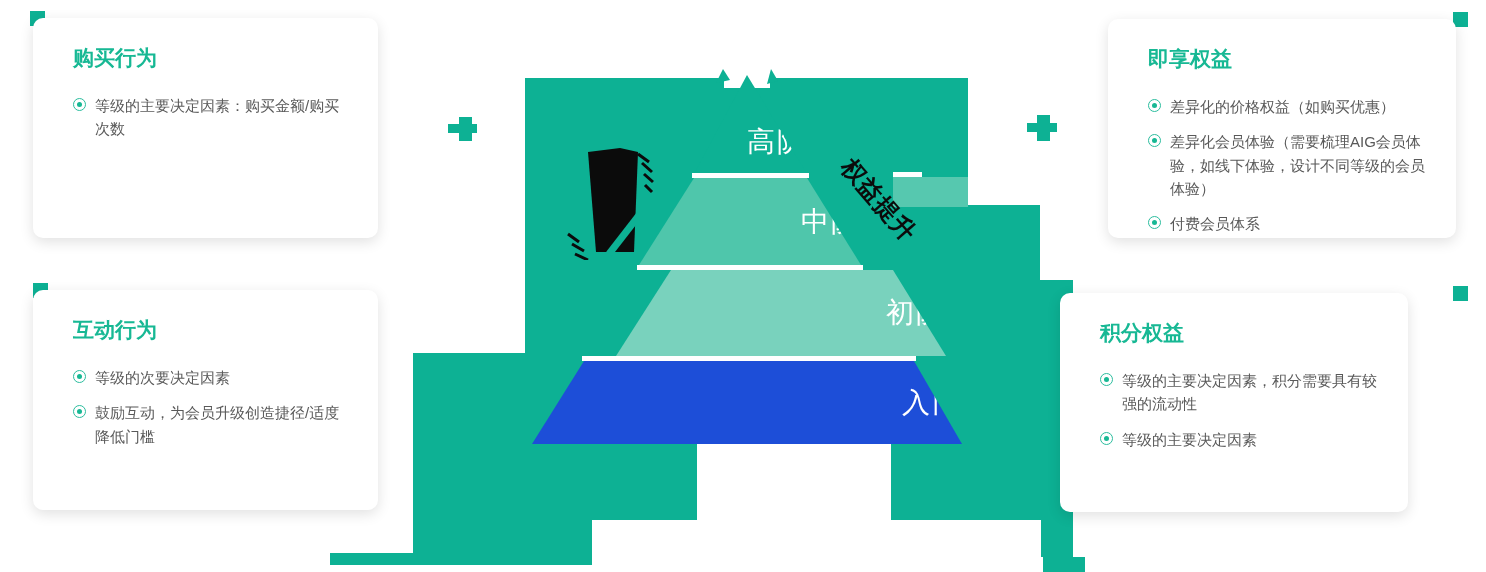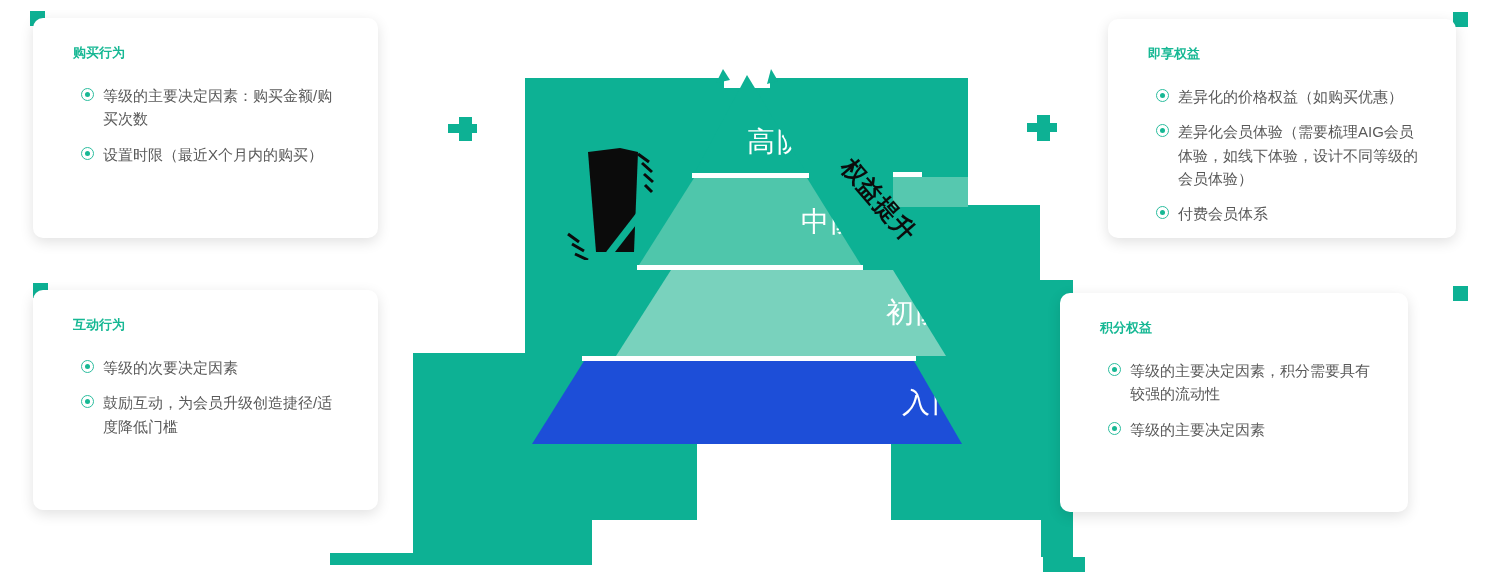--- a/index.html
+++ b/index.html
@@ -14,22 +14,22 @@
   
   .pyr{position:absolute;display:flex;align-items:center;justify-content:flex-end;}
   .pyr span{color:#ffffff;font-size:28px;letter-spacing:2px;}
   .gapline{position:absolute;background:#ffffff;}
 
   
   .tab{position:absolute;width:15px;height:15px;background:#0DB194;}
   .card{position:absolute;background:#ffffff;border-radius:10px;
         box-shadow:0 4px 14px rgba(0,0,0,0.12);
         padding:26px 28px 0 40px;box-sizing:border-box;}
-  .card h3{margin:0 0 22px 0;font-size:13px;font-weight:bold;color:#17B894;}
-  .card ul{list-style:none;margin:8px;padding:0;}
+  .card h3{margin:0 0 22px 0;font-size:21px;font-weight:bold;color:#17B894;}
+  .card ul{list-style:none;margin:0;padding:0;}
   .card li{display:flex;align-items:flex-start;margin-bottom:12px;
            font-size:15px;line-height:1.55;color:#595959;}
   .dot{flex:0 0 13px;width:13px;height:13px;border:1.5px solid #2BBD9E;border-radius:50%;
        margin:4px 9px 0 0;position:relative;box-sizing:border-box;}
   .dot i{position:absolute;left:50%;top:50%;width:5px;height:5px;margin:-2.5px 0 0 -2.5px;
          background:#17B894;border-radius:50%;}
 
   
   #benefit-label{position:absolute;left:858px;top:152px;transform:rotate(49deg);
                  transform-origin:left top;white-space:nowrap;
@@ -106,26 +106,20 @@
 
   <div class="card" style="left:33px;top:18px;width:345px;height:220px;">
     <h3>购买行为</h3>
     <ul>
       <li>
         <span class="dot">
             <i></i>
           </span>
         <span>等级的主要决定因素：购买金额/购买次数</span>
       </li>
-      <li>
-        <span class="dot">
-            <i></i>
-          </span>
-        <span>设置时限（最近X个月内的购买）</span>
-      </li>
     </ul>
   </div>
 
   <div class="card" style="left:33px;top:290px;width:345px;height:220px;">
     <h3>互动行为</h3>
     <ul>
       <li>
         <span class="dot">
             <i></i>
           </span>

